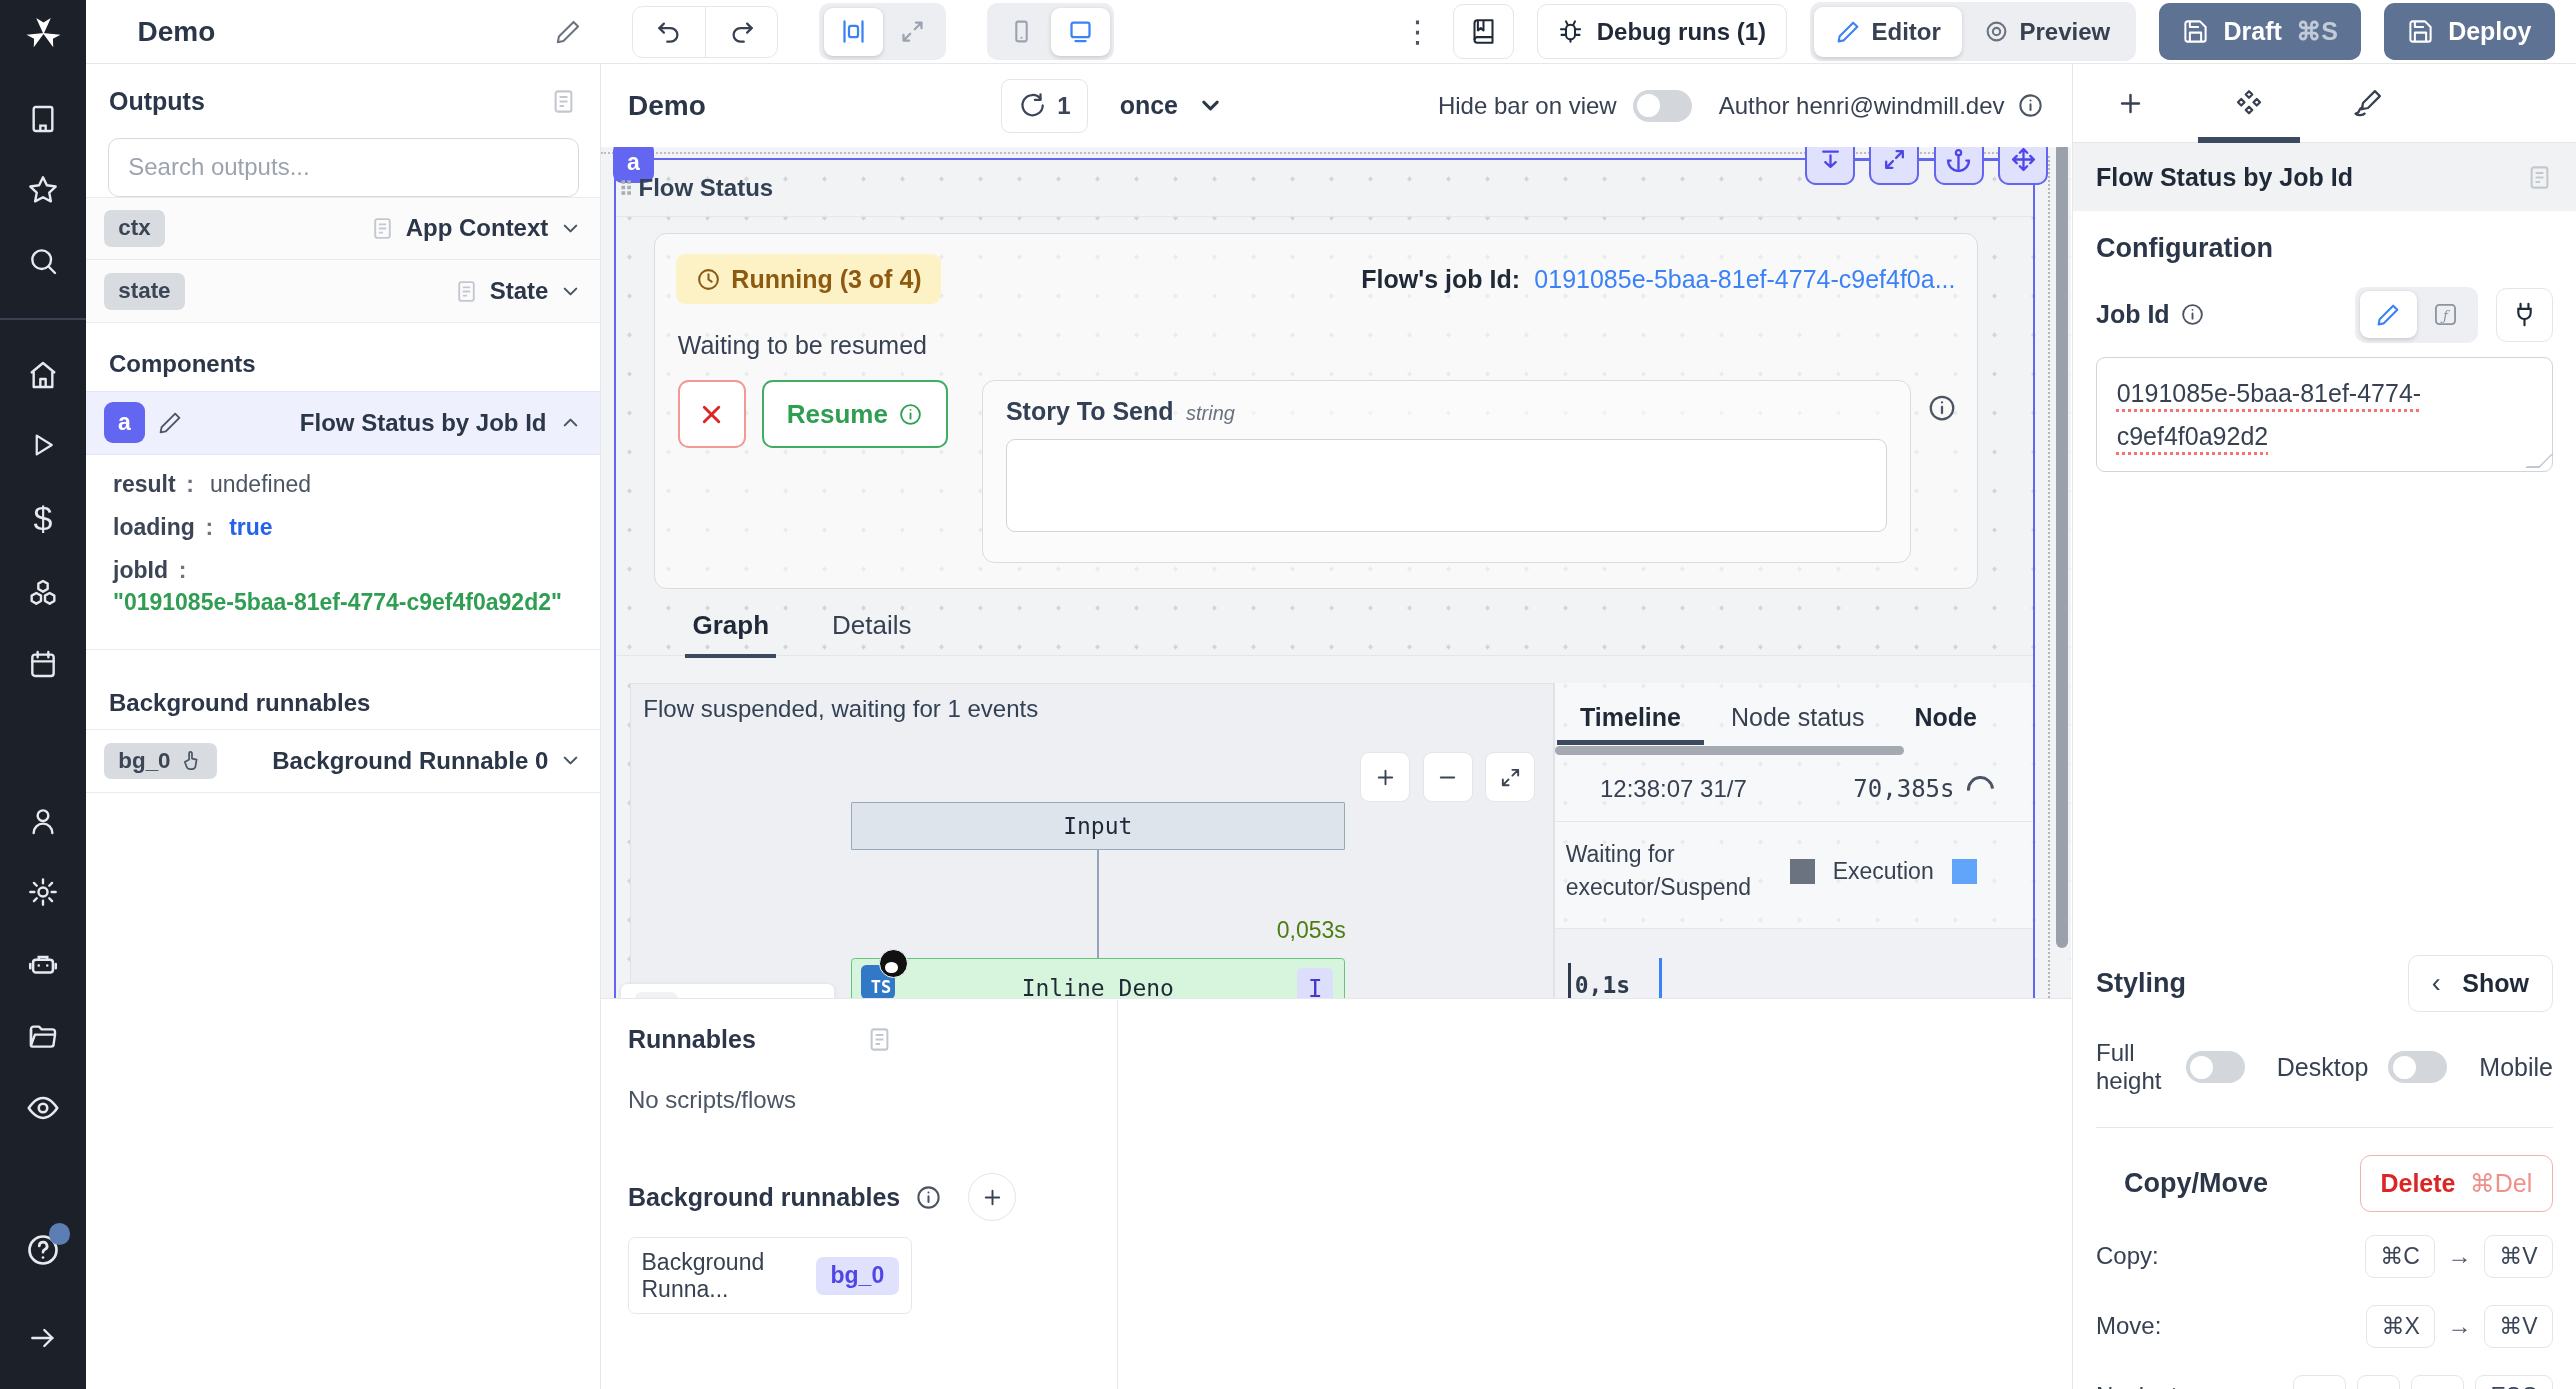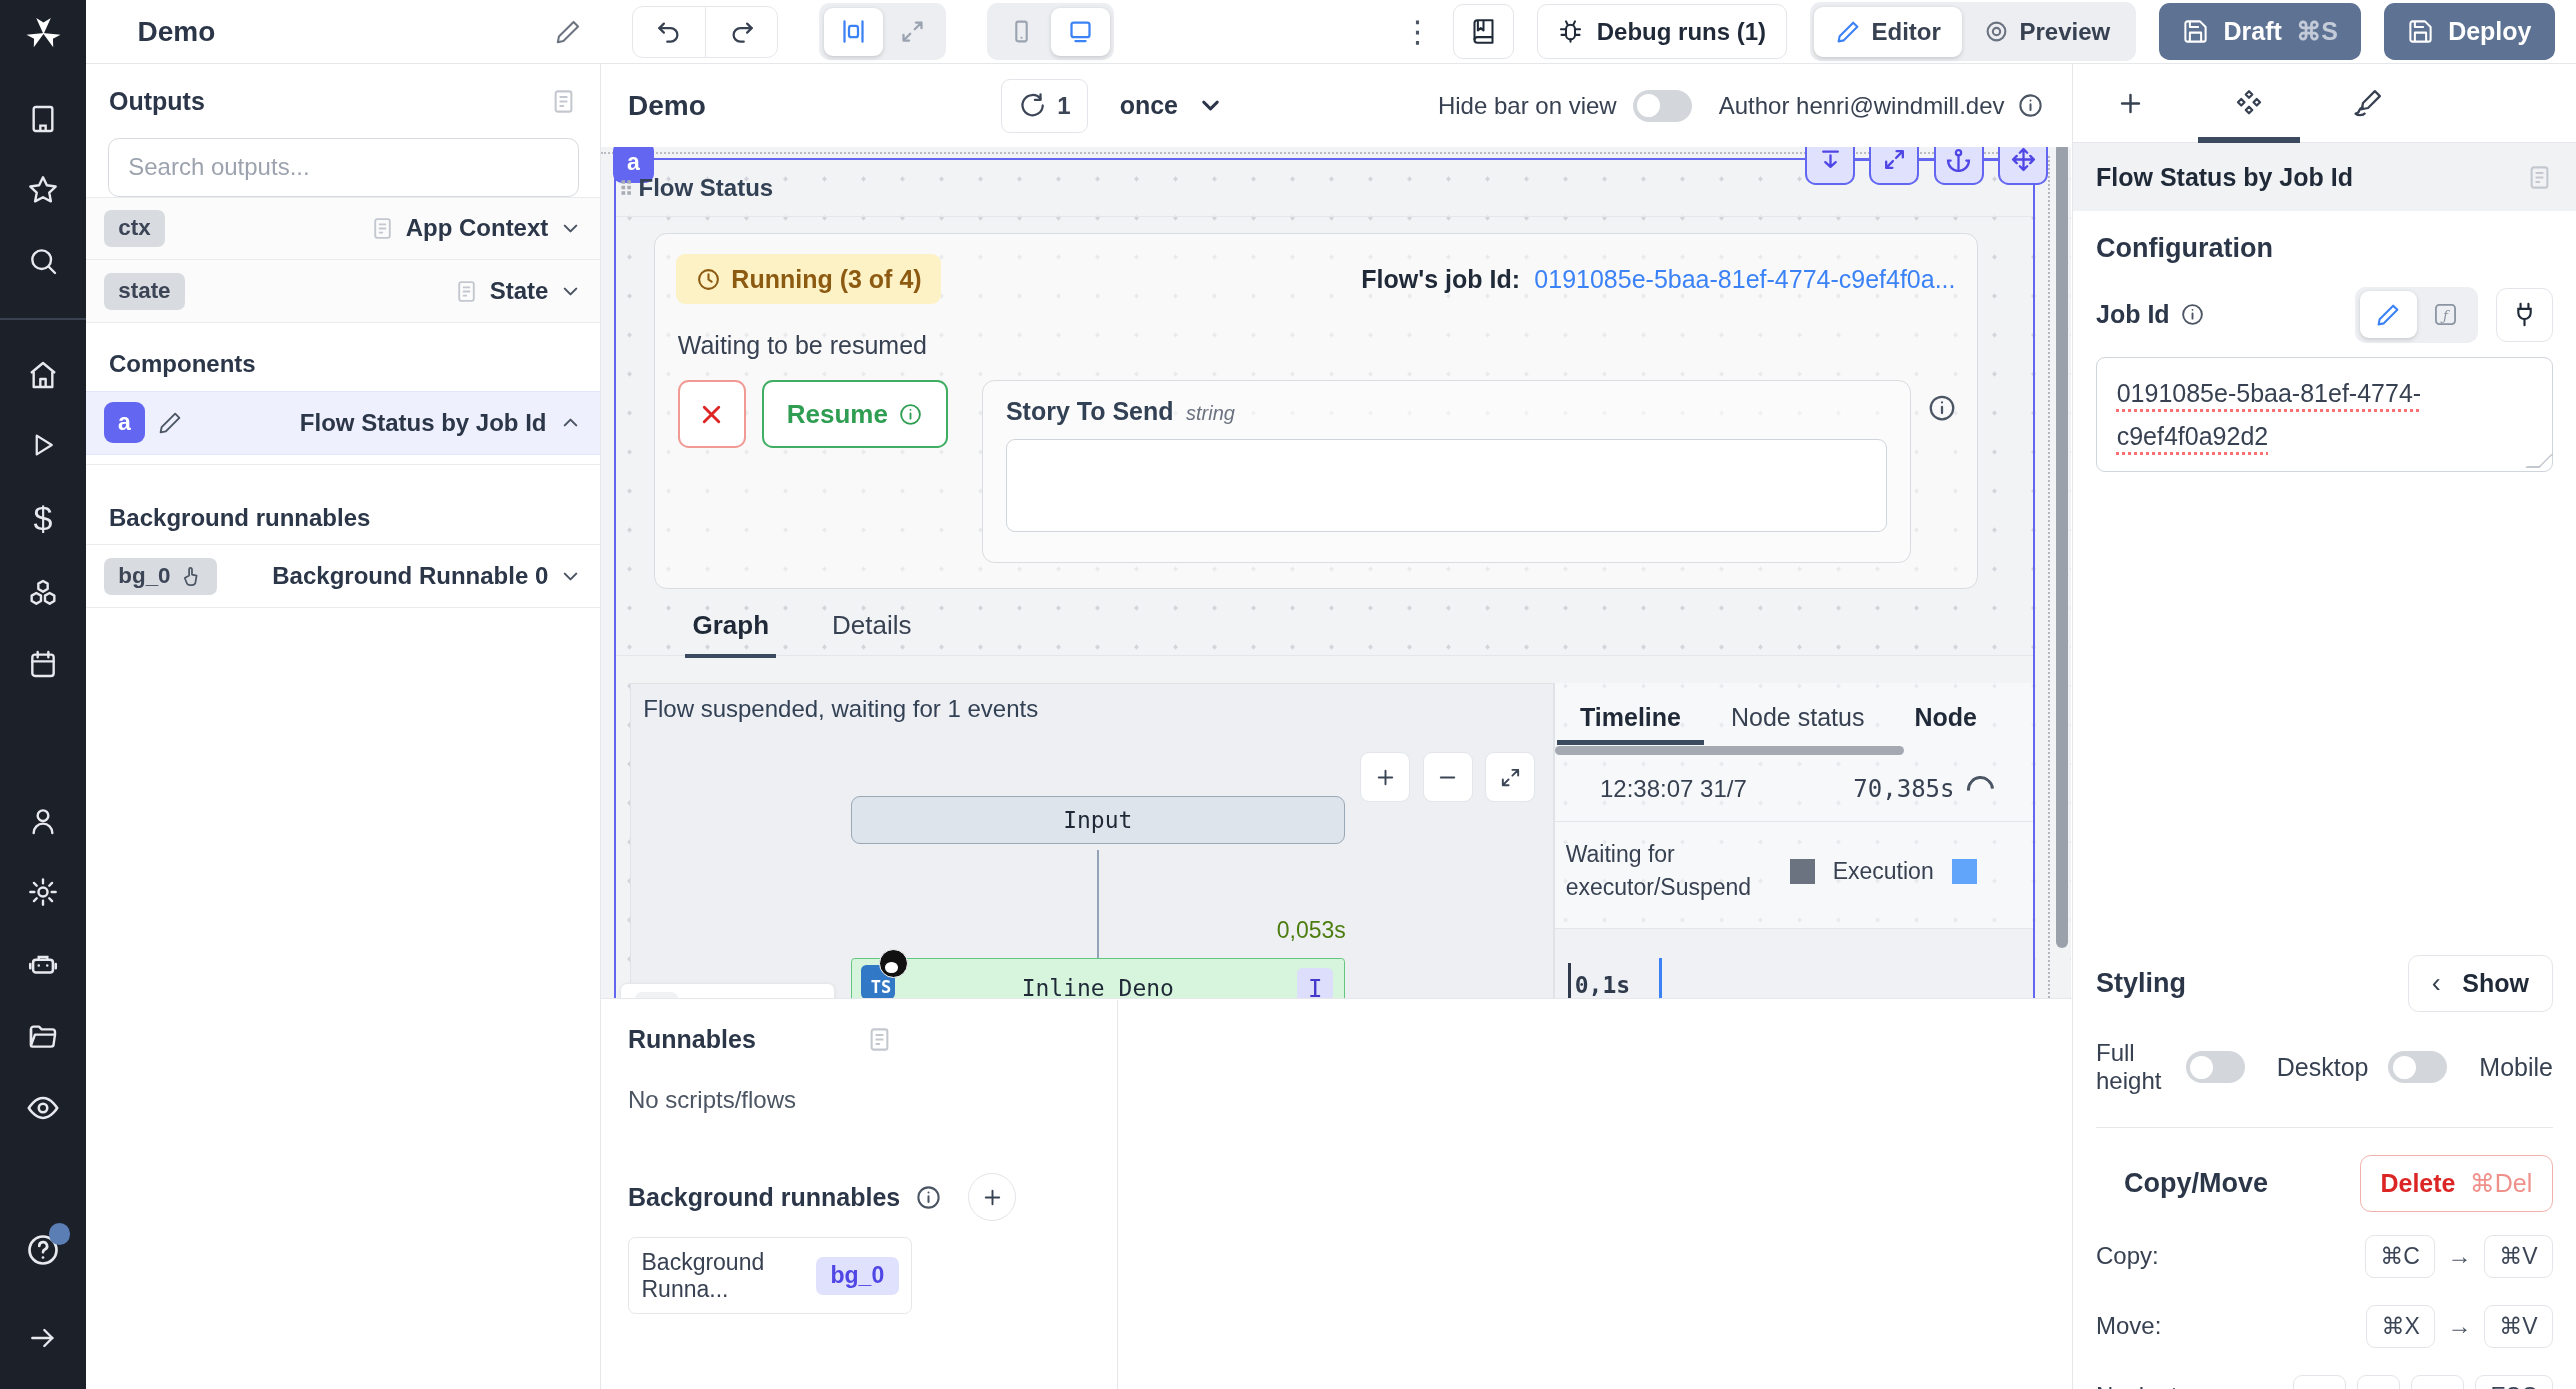--- a/index.html
+++ b/index.html
@@ -106,21 +106,21 @@
   .tab { font-size:26px; padding-bottom:14.3px; color:#374151; position:relative; }
   .tab.active { font-weight:bold; color:#1f2937; }
   .tab.active::after { content:""; position:absolute; left:-7.2px; right:-7.2px; bottom:-2.7px; height:4.5px; background:#3b4a5e; }
 
   .graphrow { display:flex; margin:27px 0 0 14.3px; height:376px; }
   .graph { flex:1; position:relative; background:#edeff2; border:0.9px solid #dfe2e6; }
   .g-msg { position:absolute; left:12.5px; top:10.7px; font-size:24px; color:#334155; }
   .g-btns { position:absolute; right:18px; top:68px; display:flex; gap:12.5px; }
   .g-btn { width:50px; height:50px; background:#fff; border:1.8px solid #e2e5e9; border-radius:9px; color:#3b4556; display:flex; align-items:center; justify-content:center; font-size:27px; }
   .node { position:absolute; left:220px; width:494px; display:flex; align-items:center; justify-content:center; font-family:"DejaVu Sans Mono", monospace; font-size:23px; color:#1f2937; }
-  .node.input { top:112px; height:48px; background:#dde4eb; border:1.8px solid #9aa7b5; border-radius:9px; }
+  .node.input { top:118px; height:48px; background:#dde4eb; border:1.8px solid #9aa7b5; border-radius:1px; }
   .node.deno { top:274px; height:59px; background:#d6f5dc; border:1.8px solid #62c77e; border-radius:3.6px; }
   .vline { position:absolute; left:466px; width:1.8px; background:#94a3b8; }
   .dur { position:absolute; left:646px; top:233px; font-size:23px; color:#4d7c0f; }
   .ts-wrap { position:absolute; left:9px; top:-10.7px; width:47px; height:50px; }
   .ts-badge { position:absolute; left:0; bottom:0; width:34px; height:34px; background:#3178c6; border-radius:5.4px; color:#fff; font-weight:bold; font-size:17px; display:flex; align-items:flex-end; justify-content:flex-end; padding:0 3.6px 1.8px 0; }
   .deno-face { position:absolute; right:0; top:0; width:29px; height:29px; border-radius:50%; background:#111; border:1.8px solid #fff; }
   .deno-face::after { content:""; position:absolute; left:5.4px; top:12.5px; width:12.5px; height:10.7px; border-radius:50%; background:#fff; }
   .i-chip { position:absolute; right:10.7px; top:9px; width:36px; height:41px; background:#dcdefb; border-radius:5.4px; color:#4338ca; font-family:"DejaVu Sans Mono", monospace; font-size:24px; display:flex; align-items:center; justify-content:center; }
   .zoombar { position:absolute; left:-10.7px; bottom:14.3px; width:215px; height:61px; background:#fff; border:1.8px solid #e5e7eb; border-radius:7.2px; display:flex; align-items:center; justify-content:space-between; padding:0 14.3px; box-shadow:0 1.8px 5.4px rgba(0,0,0,.06); }
   .zoombar .plusbox { width:43px; height:43px; border-radius:7.2px; background:#f1f2f4; display:flex; align-items:center; justify-content:center; color:#4b5563; }
@@ -459,20 +459,27 @@
         </span>
       <span class="rgt">
         <span>Flow Status by Job Id</span>
         <span class="ico" style="color:#4b5563;">
             <svg width="23" height="23" viewBox="0 0 24 24" fill="none" stroke="currentColor" stroke-width="2.2" stroke-linecap="round" stroke-linejoin="round">
               <path d="M6 15l6-6 6 6"></path>
             </svg>
           </span>
       </span>
     </div>
+    <div class="props">
+      <div class="pr"><span>result</span><span class="colon">:</span><span class="val-plain">undefined</span></div>
+      <div class="pr"><span>loading</span><span class="colon">:</span><span class="val-blue">true</span></div>
+      <div class="pr"><span>jobId</span><span class="colon">:</span>
+        <span class="val-green">"0191085e-5baa-81ef-4774-c9ef4f0a92d2"</span>
+      </div>
+    </div>
     <div class="props-divider"></div>
     <div class="sec-h" style="padding-top:39px;">Background runnables</div>
     <div class="row-item" style="background:#fff;">
       <span class="chip">
         <span>bg_0</span>
         <span class="ico" style="color:#4b5563;">
             <svg width="23" height="23" viewBox="0 0 24 24" fill="none" stroke="currentColor" stroke-width="1.8" stroke-linejoin="round">
               <path d="M9.5 11V4.5a1.5 1.5 0 0 1 3 0V10l4.8 1-1 6.2A4 4 0 0 1 12.4 21h-1.8a4 4 0 0 1-3.7-2.5L5 13.5z"></path>
             </svg>
           </span>

